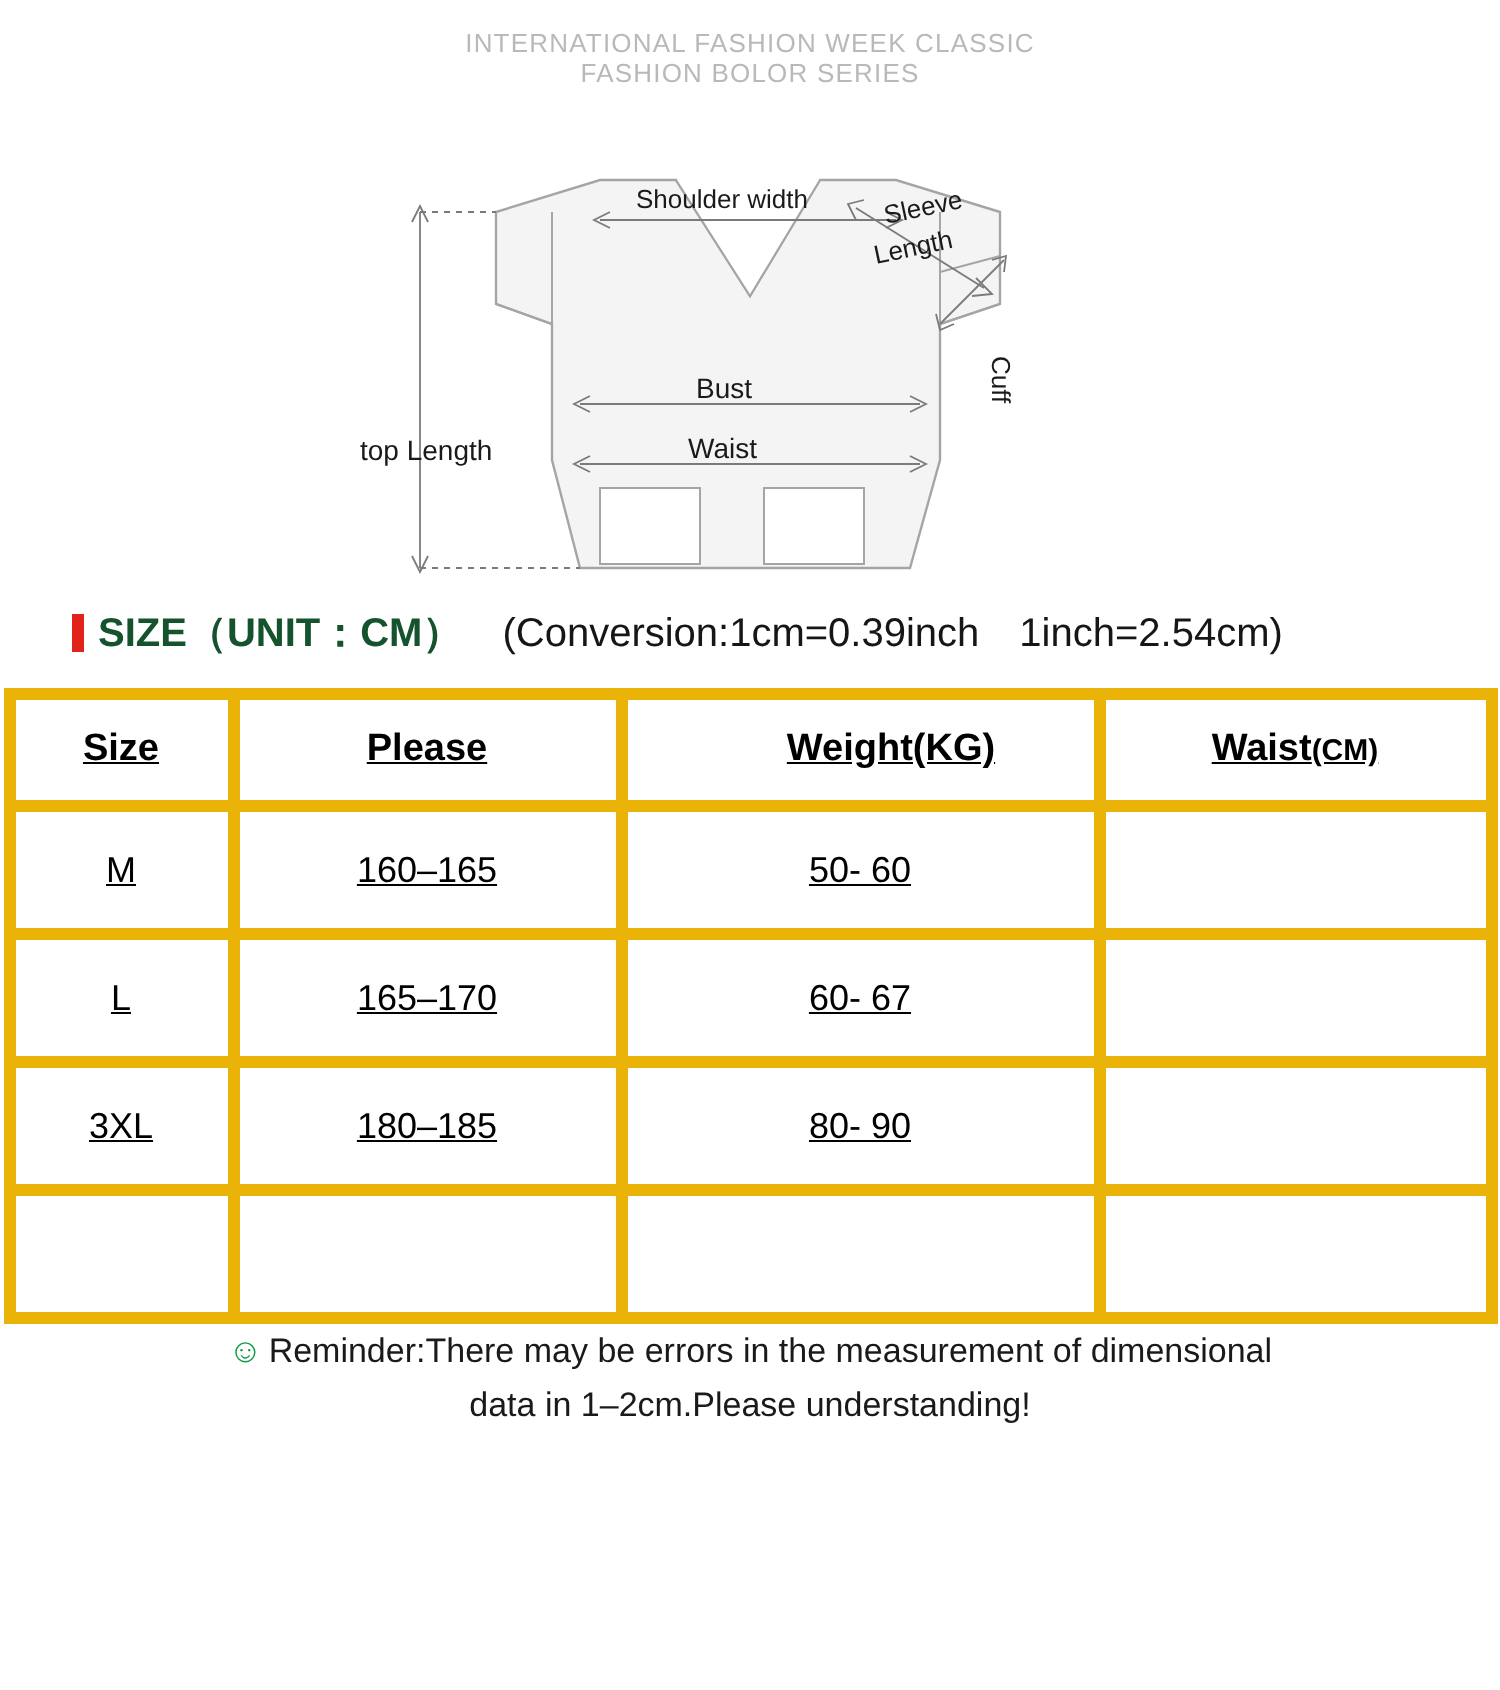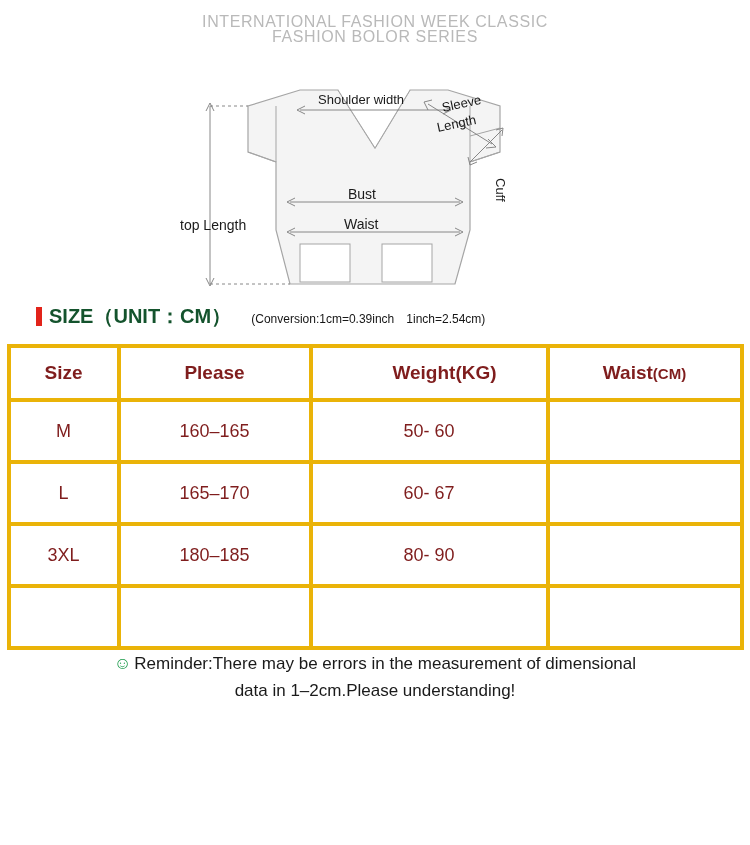--- a/index.html
+++ b/index.html
@@ -14,21 +14,21 @@
     color: #1a1a1a;
     overflow: hidden;
     position: relative;
   }
 
   
   .tagline {
     text-align: center;
     padding-top: 14px;
     color: #b9b9b9;
-    font-size: 16px;
+    font-size: 13px;
     letter-spacing: 0.6px;
     line-height: 15px;
   }
 
   
   .diagram-wrap {
     position: relative;
     width: 748px;
     height: 245px;
   }
@@ -53,37 +53,38 @@
     position: relative;
     top: 3px;
   }
   .size-title {
     font-size: 20px;
     font-weight: bold;
     color: #14532d;
     letter-spacing: 0px;
   }
   .size-conv {
-    font-size: 12px;
+    font-size: 20px;
     color: #161616;
     margin-left: 20px;
   }
 
   
   .table {
     margin: 14px auto 0 auto;
     width: 678px;
     border-collapse: collapse;
     table-layout: fixed;
   }
   .table th, .table td {
-    border: 4px solid #eab308;
+    border: 6px solid #eab308;
     text-align: center;
-    color: #7f1d1d;
+    color: #000000;
     font-weight: normal;
+    text-decoration: underline;
   }
   .table th {
     height: 48px;
     font-size: 19px;
     font-weight: bold;
   }
   .table th .small {
     font-size: 15px;
     font-weight: bold;
   }

